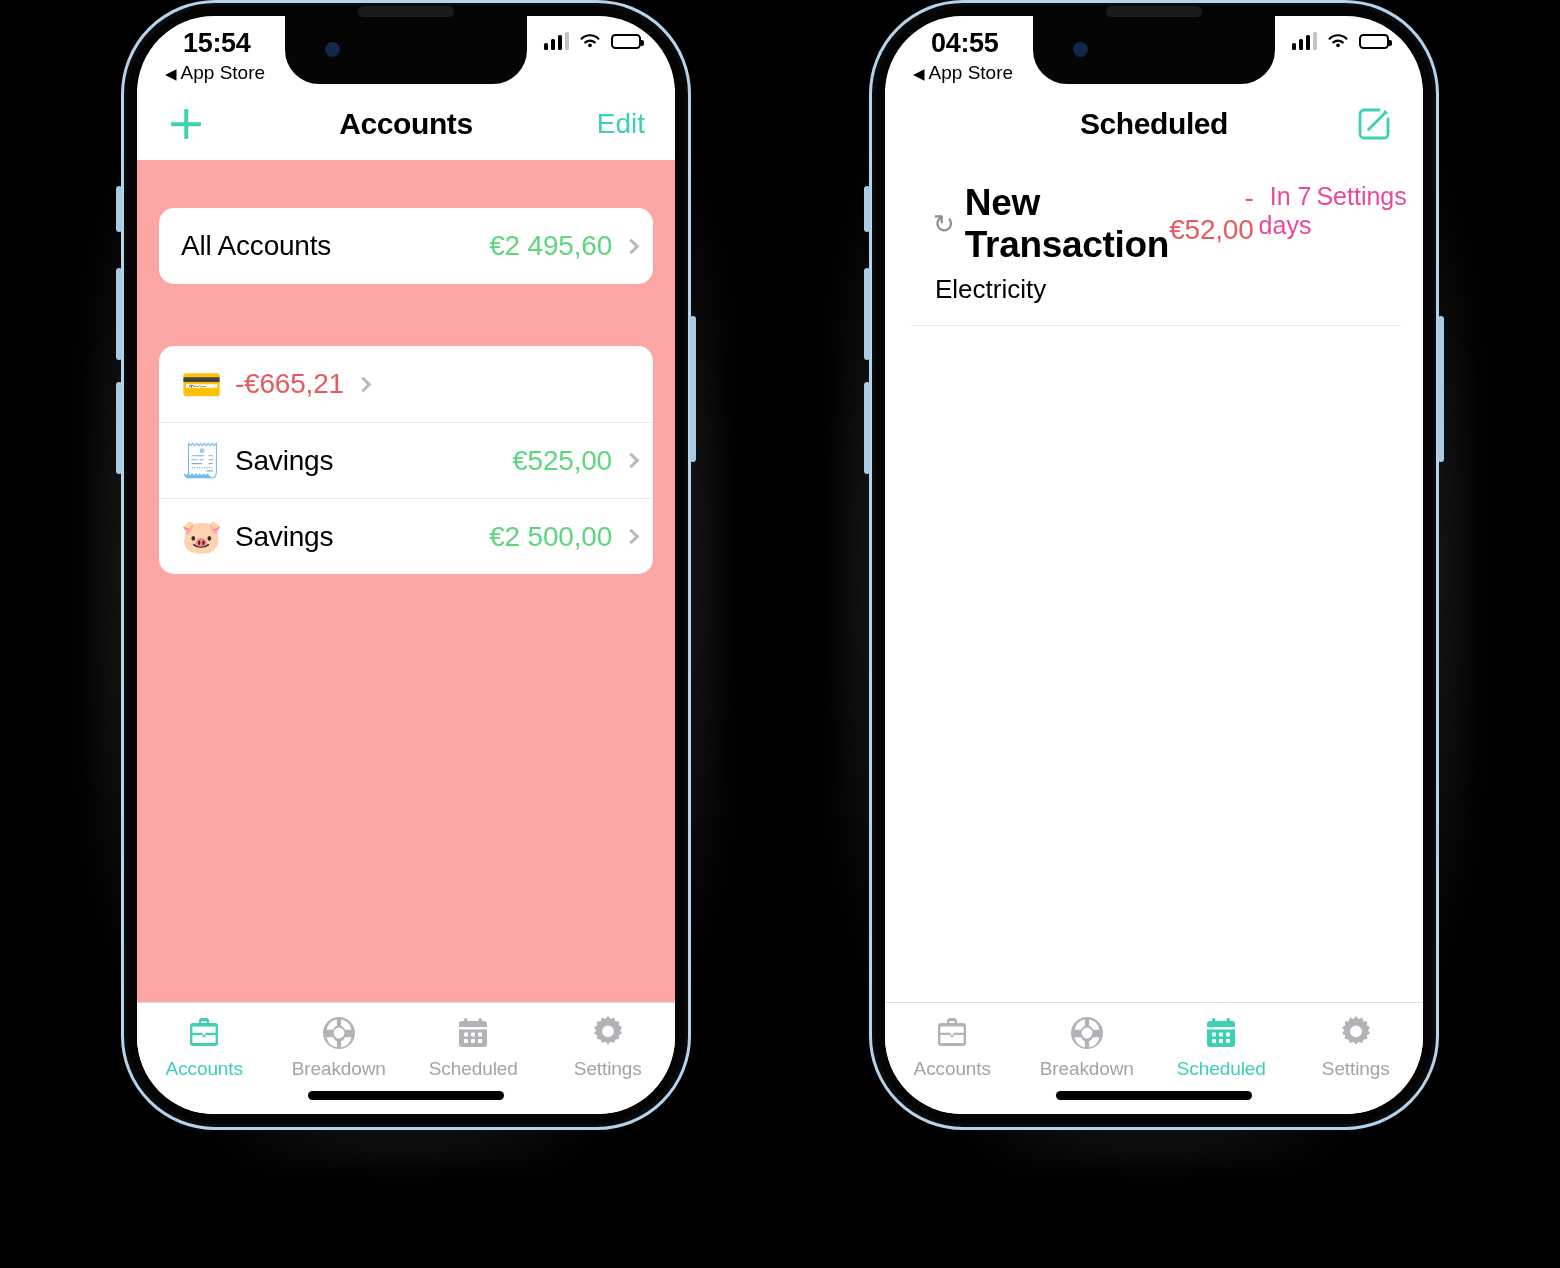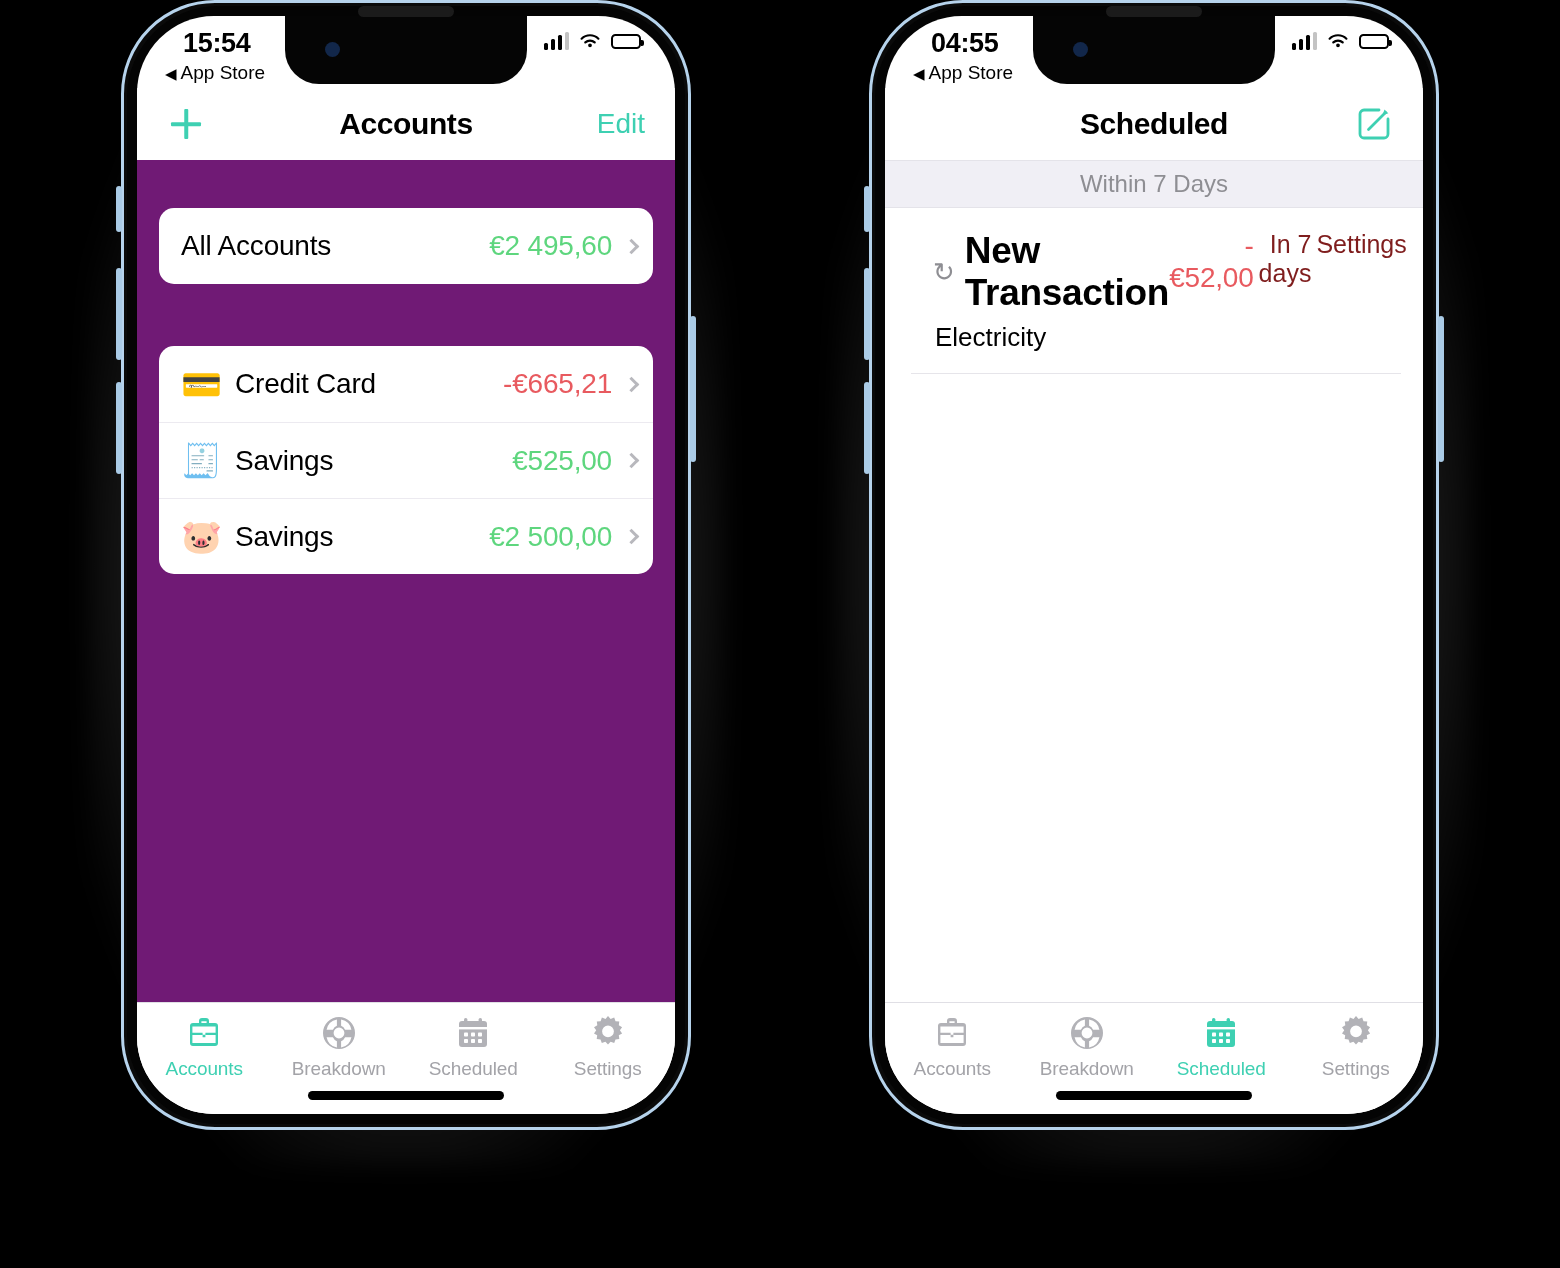--- a/index.html
+++ b/index.html
@@ -196,21 +196,21 @@
   .plus-icon::after  { top: 50%; left: 4px; height: 3.5px; width: 30px; transform: translateY(-50%); }
   .edit-link {
     font-size: 28px;
     color: #3ed0b2;
     cursor: pointer;
   }
 
   
   .content-left {
     flex: 1;
-    background: #701a75;
+    background: #fca5a5;
     padding: 0 22px;
     overflow: hidden;
   }
   .card {
     background: #ffffff;
     border-radius: 15px;
     overflow: hidden;
   }
   .card-all { margin-top: 48px; }
   .card-accounts { margin-top: 62px; }
@@ -307,21 +307,21 @@
     gap: 5px;
   }
   .tx-amount {
     font-size: 28px;
     color: #e85a5f;
     font-weight: 500;
     letter-spacing: -0.2px;
   }
   .tx-when, .tx-freq {
     font-size: 25px;
-    color: #7f1d1d;
+    color: #ec4899;
   }
 
   .compose-icon {
     width: 38px; height: 38px;
     position: relative;
     cursor: pointer;
   }
 
   
   .tabbar {
@@ -422,21 +422,20 @@
               <div class="row-label">All Accounts</div>
               <div class="row-amount amt-pos">€2 495,60</div>
               <div class="chev"></div>
             </div>
           </div>
 
           <div class="card card-accounts">
 
             <div class="row">
               <div class="row-emoji">💳</div>
-              <div class="row-label">Credit Card</div>
               <div class="row-amount amt-neg">-€665,21</div>
               <div class="chev"></div>
             </div>
 
             <div class="row">
               <div class="row-emoji">🧾</div>
               <div class="row-label">Savings</div>
               <div class="row-amount amt-pos">€525,00</div>
               <div class="chev"></div>
             </div>
@@ -550,21 +549,20 @@
                 <path d="M24 5H9a4 4 0 0 0-4 4v20a4 4 0 0 0 4 4h20a4 4 0 0 0 4-4V14" stroke="#3ed0b2" stroke-width="2.8" fill="none" stroke-linecap="round"></path>
                 <path d="M13.5 24.5L30.5 7.5" stroke="#3ed0b2" stroke-width="2.8" fill="none" stroke-linecap="round"></path>
                 <path d="M29.5 4.5l3.8 3.8-3.4 1.2-1.6-1.6 1.2-3.4z" fill="#3ed0b2"></path>
               </svg>
             </span>
           </div>
         </div>
 
         <div class="content-right">
 
-          <div class="section-header">Within 7 Days</div>
 
           <div class="tx-row">
             <div class="tx-main">
               <div class="tx-title-line">
                 <span class="repeat-icon">↺</span>
                 <span class="tx-title">New Transaction</span>
               </div>
               <div class="tx-sub">Electricity</div>
             </div>
             <div class="tx-meta">

